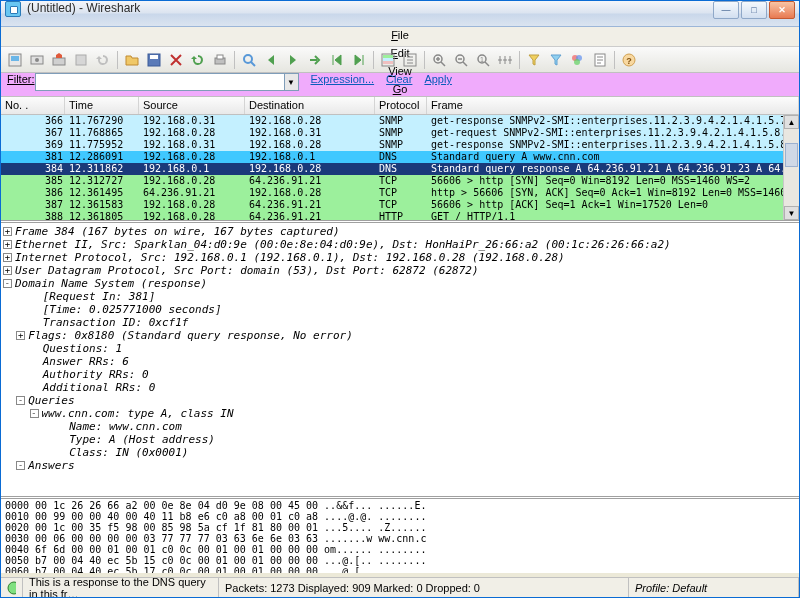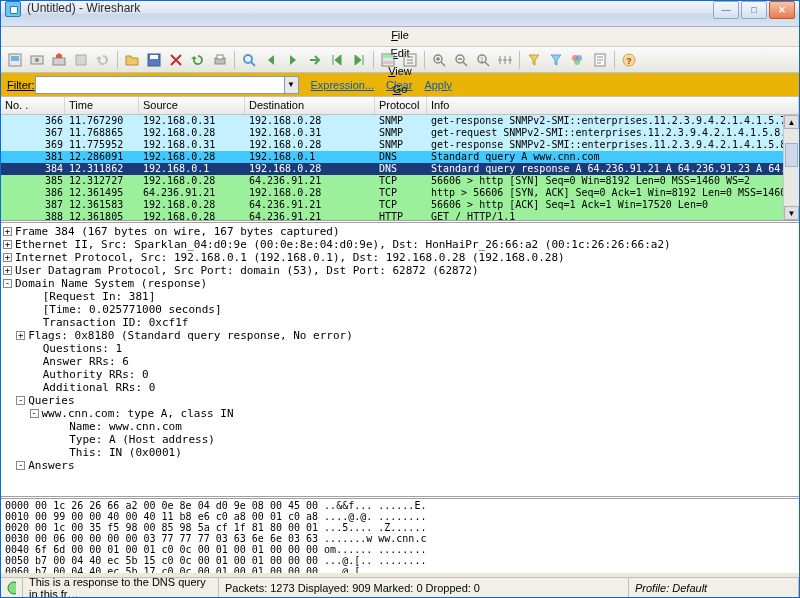--- a/index.html
+++ b/index.html
@@ -10,35 +10,35 @@
 .titlebar .title { color:#2b2b2b; font-size:12px; flex:1;}
 .winctrl { display:flex; gap:2px; }
 .winctrl div { width:26px;height:18px;border:1px solid #8fa8c8;background:linear-gradient(#f5f9fd,#d2dff0);border-radius:2px;display:flex;align-items:center;justify-content:center;font-size:9px;color:#3a5a8a;}
 .winctrl .close{background:linear-gradient(#f8c4a5,#e87a52);border-color:#c55a32;color:#fff;font-weight:bold;}
 .menubar { height:20px; background:#f1efe7; display:flex;align-items:center;padding:0 4px;gap:2px;border-bottom:1px solid #ccc;flex-direction:column;}
 .menubar span{padding:2px 7px; cursor:default;}
 .menubar span u{text-decoration:underline;}
 .toolbar{height:26px;background:linear-gradient(#fafafa,#e6e6e0);display:flex;align-items:center;padding:0 4px;gap:2px;border-bottom:1px solid #c0c0c0;}
 .toolbar .tb{width:20px;height:20px;display:flex;align-items:center;justify-content:center;border:1px solid transparent;border-radius:2px;}
 .toolbar .sep{width:1px;height:18px;background:#c0c0c0;margin:0 2px;}
-.filterbar{height:24px;background:#eab308;display:flex;align-items:center;padding:0 6px;gap:0;border-bottom:1px solid #c0c0c0;}
+.filterbar{height:24px;background:#f0abfc;display:flex;padding:0 6px;gap:0;border-bottom:1px solid #c0c0c0;}
 .filterbar label{text-decoration:underline;}
 .filterbar input{flex:0 0 250px;height:18px;border:1px solid #7f9db9;padding:0 3px;}
 .filterbar .dd{width:14px;height:18px;border:1px solid #7f9db9;border-left:none;background:#e8e8e8;display:flex;align-items:center;justify-content:center;font-size:8px;}
 .filterbar a{color:#0a5cba;text-decoration:underline;margin-left:12px;}
 .packet-list{height:126px;border-bottom:3px double #a0a0a0;overflow:hidden;background:#fff;position:relative;}
 .pl-head{display:flex;background:linear-gradient(#fcfcfc,#e9e9e9);border-bottom:1px solid #c0c0c0;height:18px;font-size:11px;}
 .pl-head div{padding:2px 4px;border-right:1px solid #d4d4d4;overflow:hidden;white-space:nowrap;}
 .pl-body{font-family:"DejaVu Sans Mono","Lucida Console",monospace;font-size:10px;}
 .pl-row{display:flex;height:12px;line-height:12px;white-space:nowrap;}
 .pl-row div{padding:0 4px;overflow:hidden;}
 .c-no{width:36px;text-align:right;} .c-num{width:28px;text-align:right;padding-right:2px!important;}
 .c-time{width:74px;} .c-src{width:106px;} .c-dst{width:130px;} .c-proto{width:52px;} .c-info{flex:1;}
 .snmp{background:#c4f0ff;} .dns{background:#40c8ff;} .dns.sel{background:#1a3a7a;color:#fff;} .tcp{background:#9cf09c;} .http{background:#9cf09c;}
-.details{height:276px;border-bottom:3px double #a0a0a0;background:#fff;overflow:auto;font-family:"DejaVu Sans Mono","Lucida Console",monospace;font-size:11px;padding:2px 2px;}
+.details{height:276px;border-bottom:3px double #a0a0a0;background:#fff;overflow:auto;font-family:"DejaVu Sans Mono","Lucida Console",monospace;font-size:11px;padding:2px 2px;font-style:italic;}
 .details div{white-space:pre;line-height:13px;}
 .tree-tog{display:inline-block;width:9px;height:9px;border:1px solid #888;text-align:center;line-height:7px;font-size:9px;margin-right:3px;vertical-align:1px;}
 .hex{height:74px;background:#fff;overflow:auto;font-family:"DejaVu Sans Mono","Lucida Console",monospace;font-size:10px;padding:1px 4px;line-height:11px;}
 .statusbar{position:absolute;bottom:0;left:0;right:0;height:20px;background:#f1efe7;border-top:1px solid #c0c0c0;display:flex;align-items:center;font-size:11px;}
 .statusbar .cell{padding:2px 6px;border-right:1px solid #c0c0c0;height:100%;display:flex;align-items:center;}
 .statusbar .cell.status-l{width:196px;}
 .statusbar .cell.status-m{flex:1;}
 .statusbar .cell.status-r{width:170px;font-style:italic;}
 .scrolly{position:absolute;right:0;top:18px;bottom:0;width:16px;background:#e9e7e1;border-left:1px solid #c8c8c8;}
 .scrolly .thumb{background:#cfd8e6;border:1px solid #9cb0cf;height:24px;margin:14px 1px 0;}
@@ -242,21 +242,21 @@
   <a>Apply</a>
 </div>
 
 <div class="packet-list">
   <div class="pl-head">
     <div style="width:64px">No. .</div>
     <div class="c-time">Time</div>
     <div class="c-src">Source</div>
     <div class="c-dst">Destination</div>
     <div class="c-proto">Protocol</div>
-    <div class="c-info">Info</div>
+    <div class="c-info">Frame</div>
   </div>
   <div class="pl-body" id="plbody">
       <div class="pl-row snmp">
         <div class="c-no"></div>
         <div class="c-num">366</div>
         <div class="c-time">11.767290</div>
         <div class="c-src">192.168.0.31</div>
         <div class="c-dst">192.168.0.28</div>
         <div class="c-proto">SNMP</div>
         <div class="c-info">get-response SNMPv2-SMI::enterprises.11.2.3.9.4.2.1.4.1.5.7.1</div>
@@ -352,21 +352,21 @@
     <div>      Transaction ID: 0xcf1f</div>
     <div>  <span class="tree-tog">+</span>Flags: 0x8180 (Standard query response, No error)</div>
     <div>      Questions: 1</div>
     <div>      Answer RRs: 6</div>
     <div>      Authority RRs: 0</div>
     <div>      Additional RRs: 0</div>
     <div>  <span class="tree-tog">-</span>Queries</div>
     <div>    <span class="tree-tog">-</span>www.cnn.com: type A, class IN</div>
     <div>          Name: www.cnn.com</div>
     <div>          Type: A (Host address)</div>
-    <div>          This: IN (0x0001)</div>
+    <div>          Class: IN (0x0001)</div>
     <div>  <span class="tree-tog">-</span>Answers</div>
   </div>
 
 <div class="hex" id="hex">
     <div>0000  00 1c 26 26 66 a2 00 0e  8e 04 d0 9e 08 00 45 00   ..&amp;&amp;f... ......E.</div>
     <div>0010  00 99 00 00 40 00 40 11  b8 e6 c0 a8 00 01 c0 a8   ....@.@. ........</div>
     <div>0020  00 1c 00 35 f5 98 00 85  98 5a cf 1f 81 80 00 01   ...5.... .Z......</div>
     <div>0030  00 06 00 00 00 00 03 77  77 77 03 63 6e 6e 03 63   .......w ww.cnn.c</div>
     <div>0040  6f 6d 00 00 01 00 01 c0  0c 00 01 00 01 00 00 00   om...... ........</div>
     <div>0050  b7 00 04 40 ec 5b 15 c0  0c 00 01 00 01 00 00 00   ...@.[.. ........</div>

